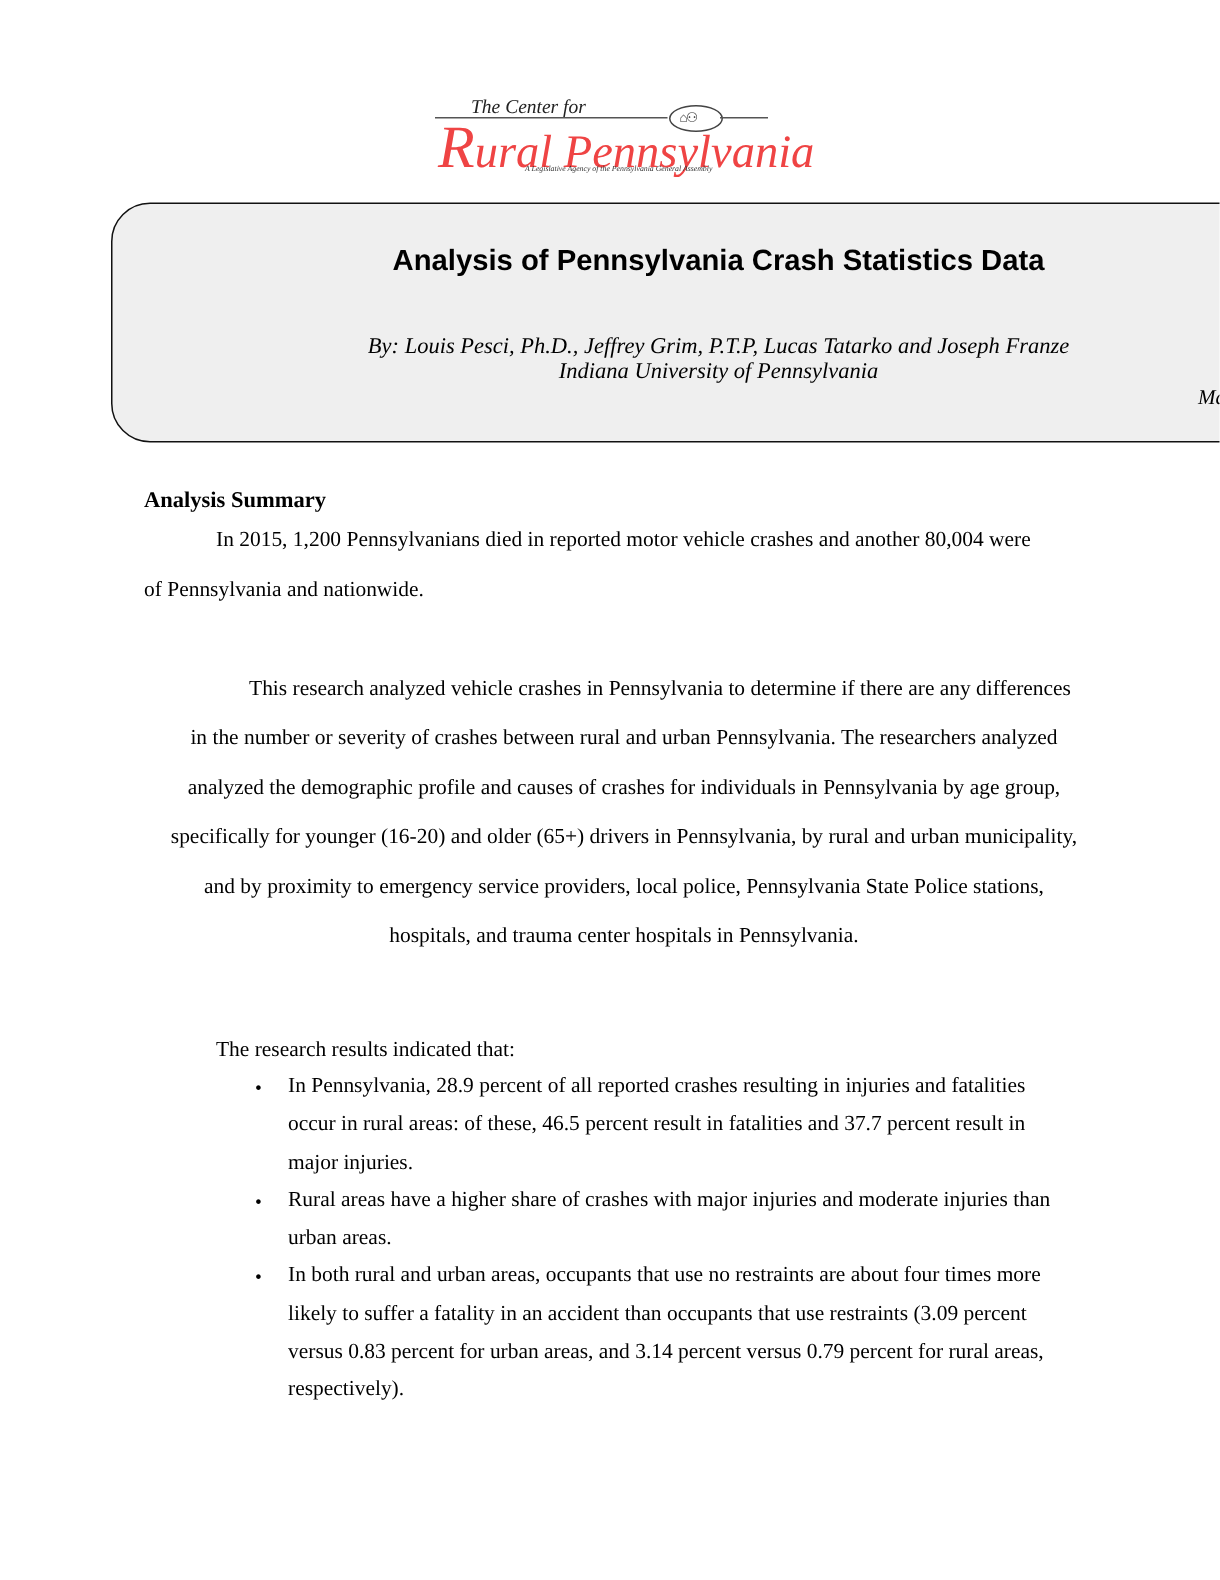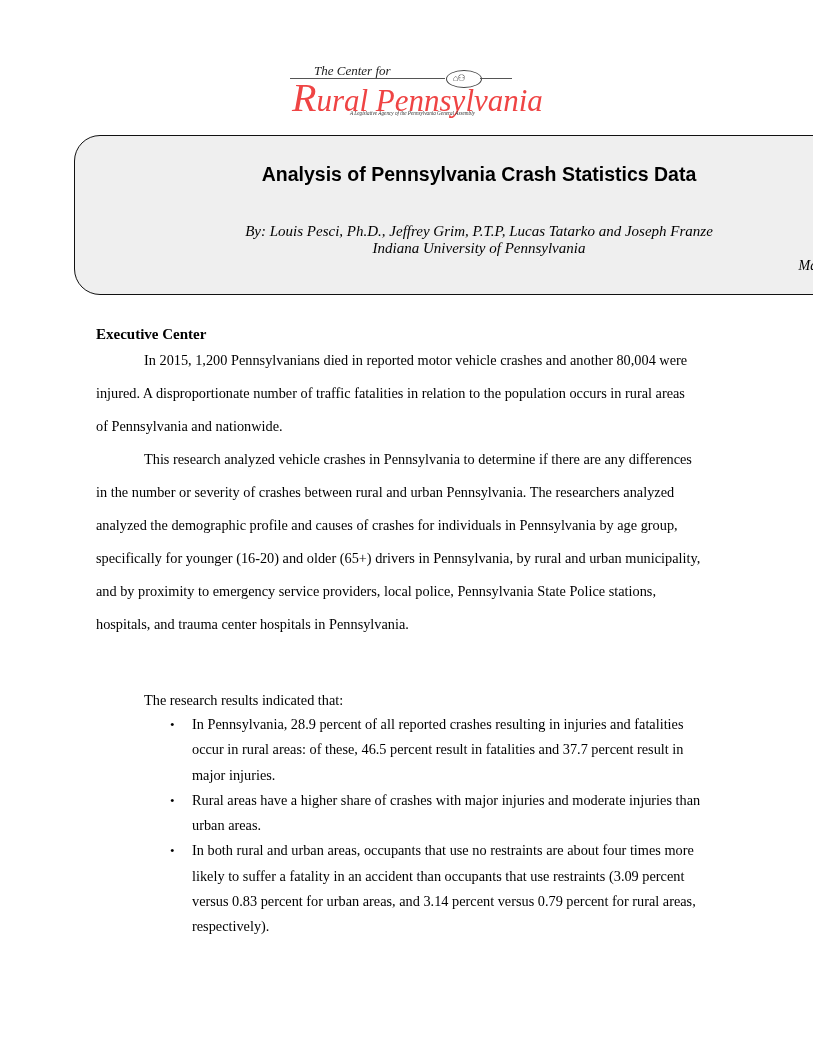--- a/index.html
+++ b/index.html
@@ -51,29 +51,28 @@
 <div class="title-box">
   <div class="title">Analysis of Pennsylvania Crash Statistics Data</div>
   <div class="authors">
     <div>By: Louis Pesci, Ph.D., Jeffrey Grim, P.T.P, Lucas Tatarko and Joseph Franze</div>
     <div>Indiana University of Pennsylvania</div>
   </div>
   <div class="date">May 2017</div>
 </div>
 
 <div class="content">
-  <div class="section-heading">Executive Center</div>
+  <div class="section-heading">Analysis Summary</div>
 
   <div class="para" style="top:18px;">
     <span class="line indent">In 2015, 1,200 Pennsylvanians died in reported motor vehicle crashes and another 80,004 were</span>
-    <span class="line">injured.  A disproportionate number of traffic fatalities in relation to the population occurs in rural areas</span>
     <span class="line">of Pennsylvania and nationwide.</span>
   </div>
 
-  <div class="para" style="top:117px;">
+  <div class="para" style="top:117px;text-align:center;">
     <span class="line indent">This research analyzed vehicle crashes in Pennsylvania to determine if there are any differences</span>
     <span class="line">in the number or severity of crashes between rural and urban Pennsylvania. The researchers analyzed</span>
     <span class="line">analyzed the demographic profile and causes of crashes for individuals in Pennsylvania by age group,</span>
     <span class="line">specifically for younger (16-20) and older (65+) drivers in Pennsylvania, by rural and urban municipality,</span>
     <span class="line">and by proximity to emergency service providers, local police, Pennsylvania State Police stations,</span>
     <span class="line">hospitals, and trauma center hospitals in Pennsylvania.</span>
   </div>
 
   <div class="intro">The research results indicated that:</div>
 

